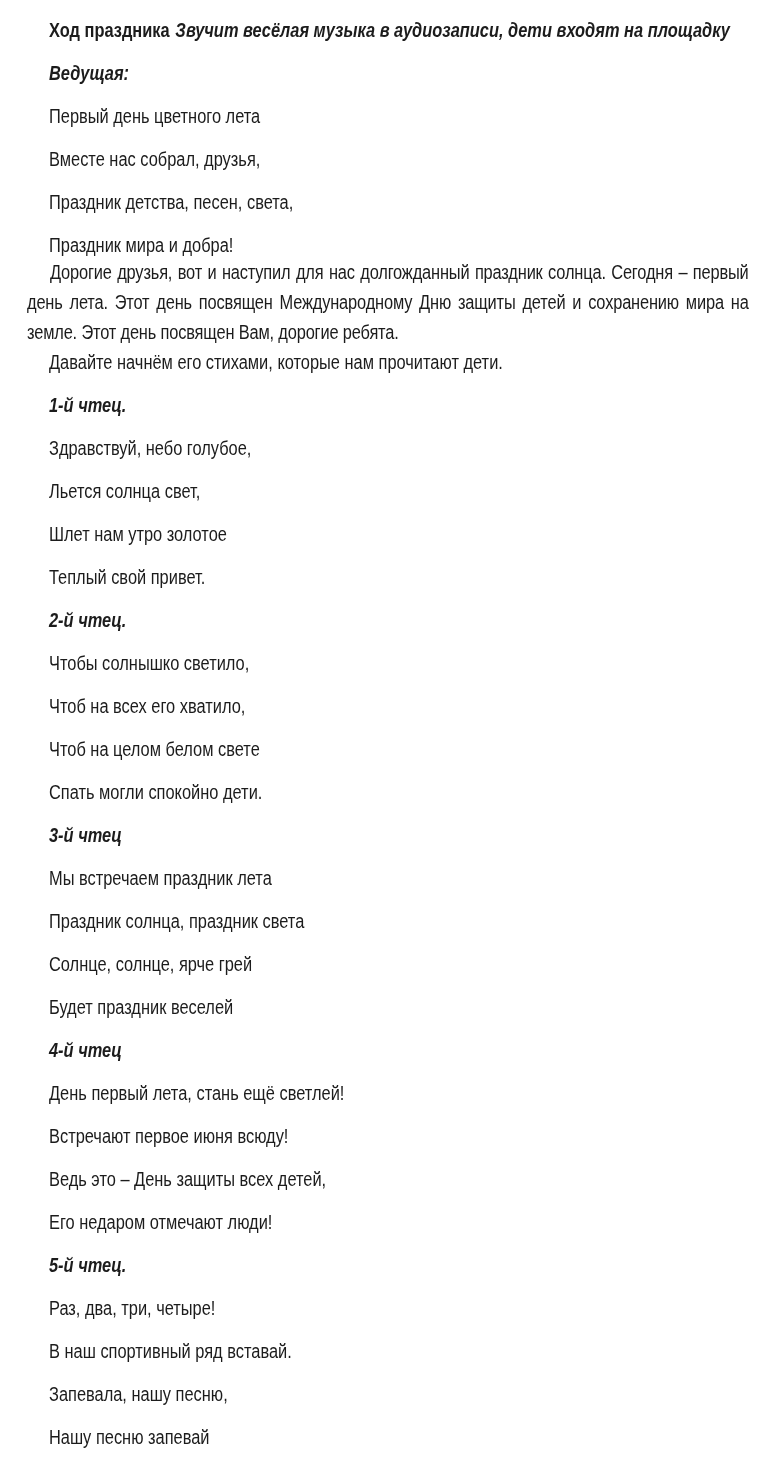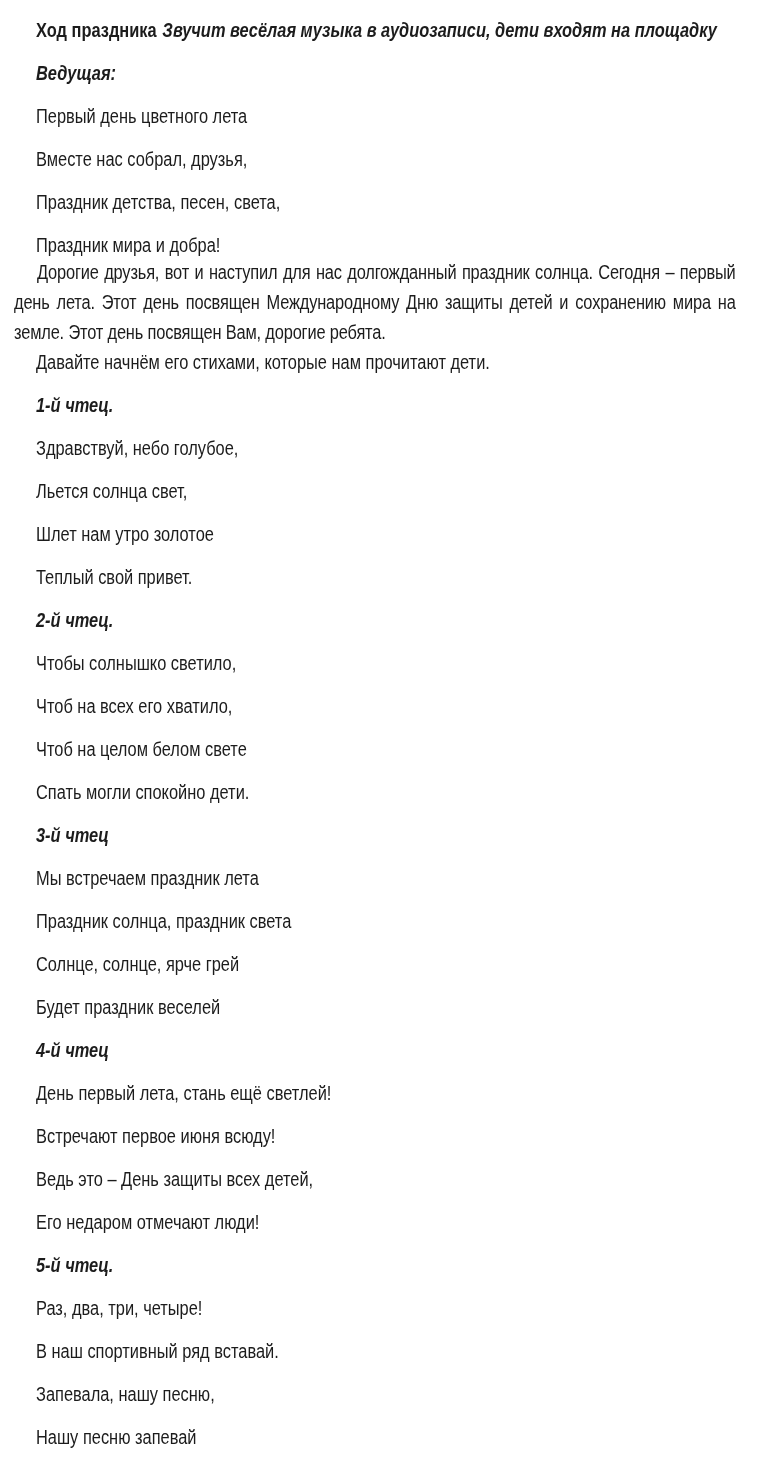--- a/index.html
+++ b/index.html
@@ -9,20 +9,21 @@
   }
   body {
     width: 777px;
     height: 1457px;
     overflow: hidden;
     font-family: "Liberation Sans", sans-serif;
     color: #1c1c1c;
   }
   .doc {
     padding: 15px 0 0 36px;
+    margin-left: 13px;
   }
   .block {
     font-size: 20px;
     transform: scaleX(0.82);      
     transform-origin: 0 50%;
   }
   .heading,
   .line,
   .speaker {
     height: 30px;

